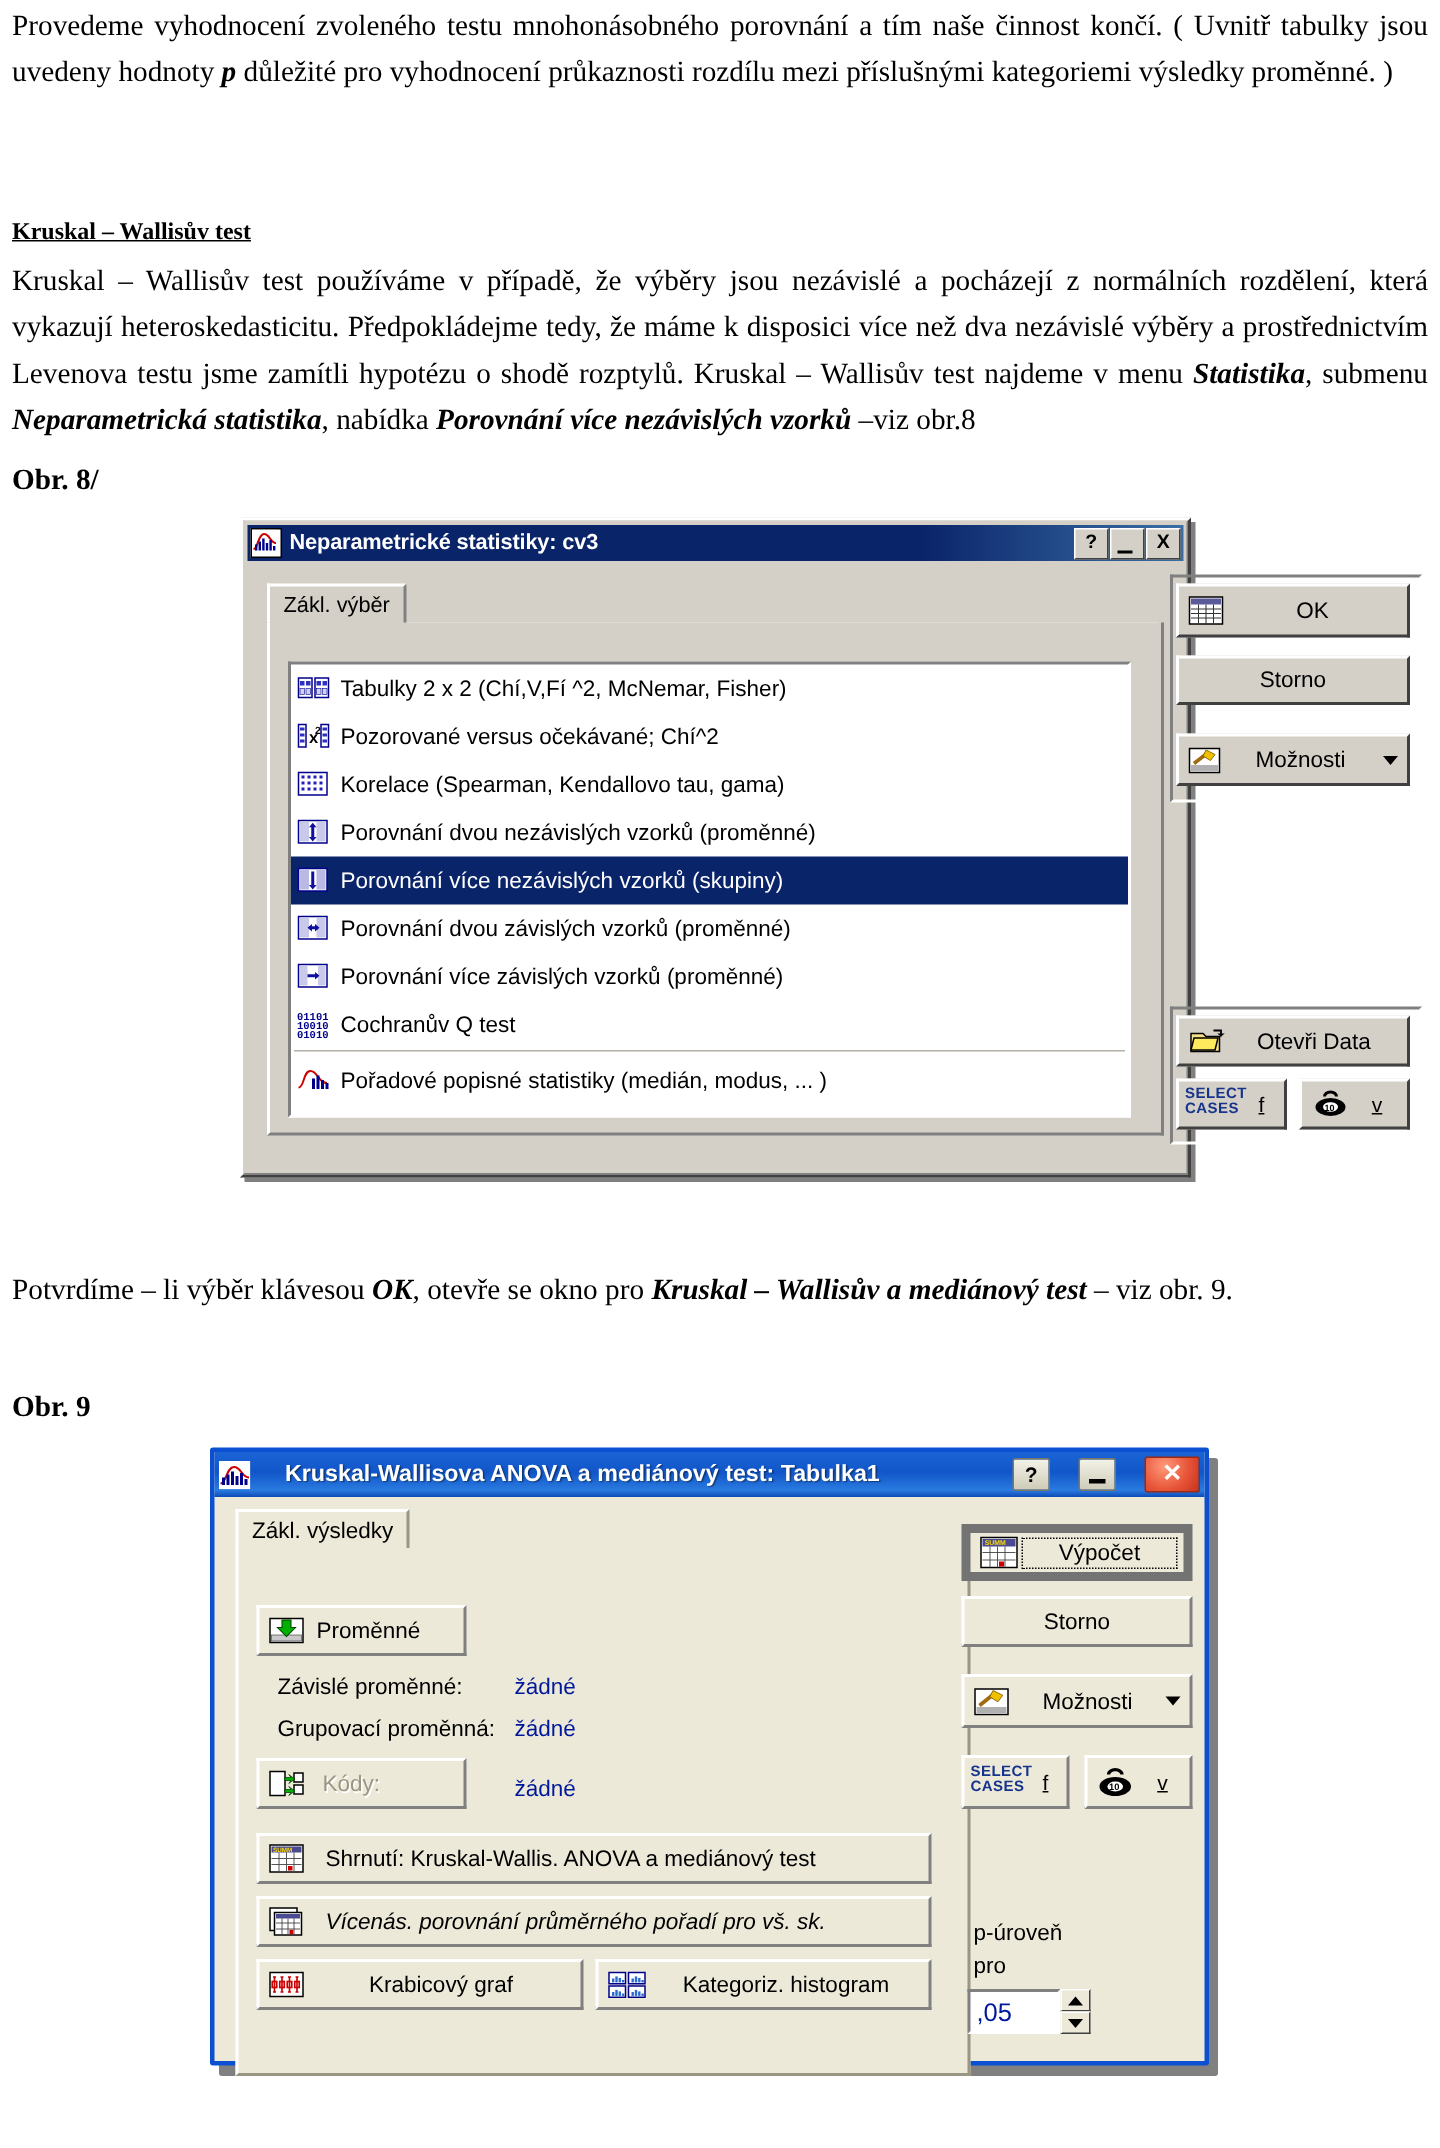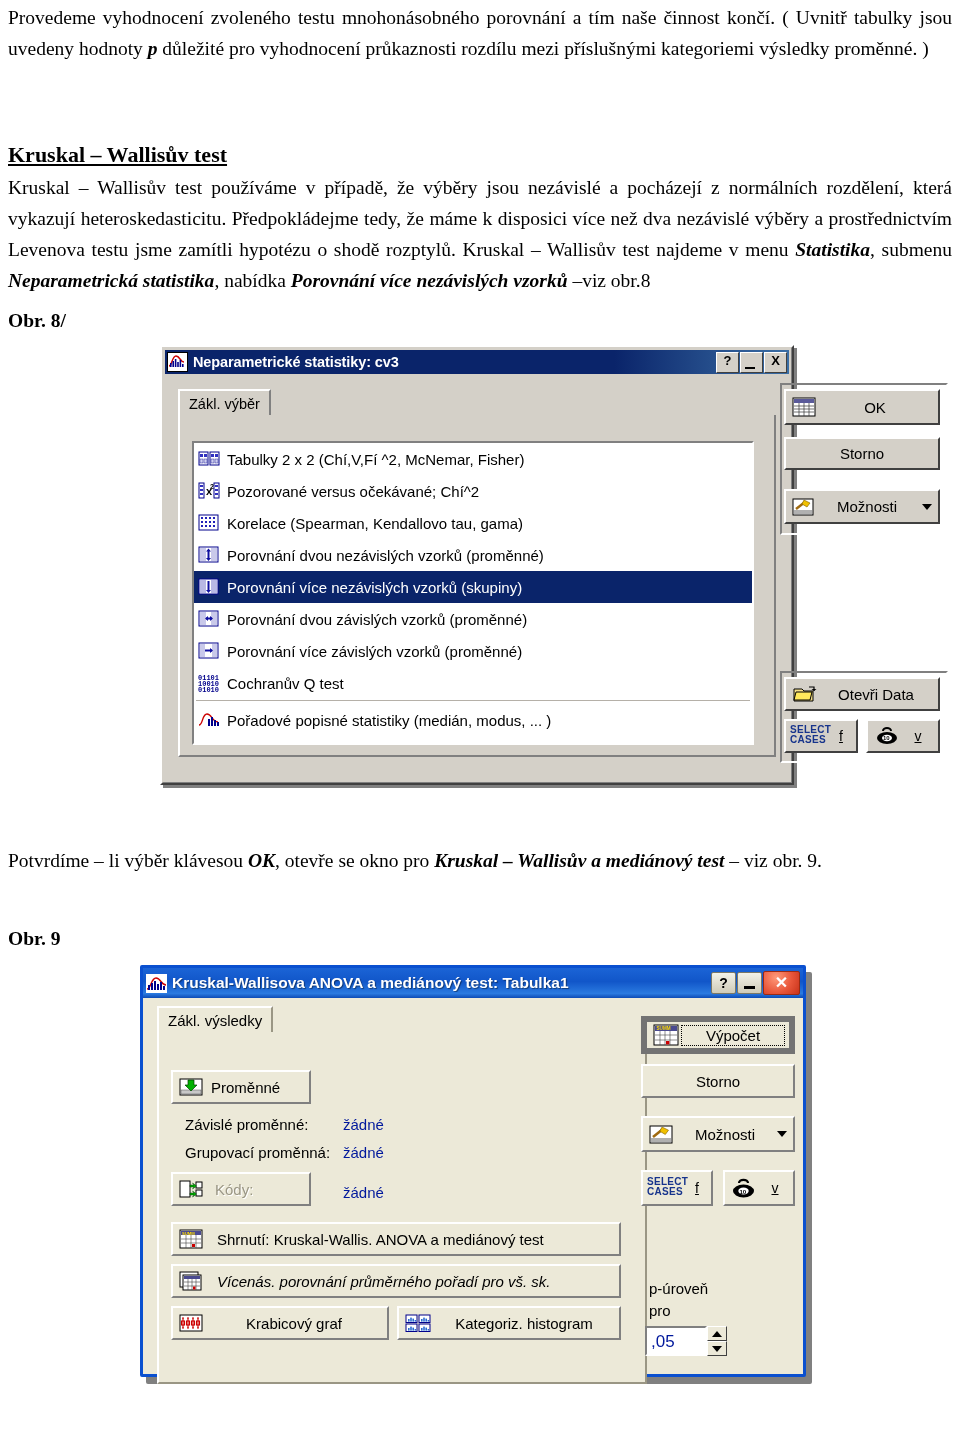--- a/index.html
+++ b/index.html
@@ -22,21 +22,21 @@
     font-size: 19.5px;
     line-height: 31px;
     text-align: justify;
     color: #000;
   }
   .para-a { top: 2px; }
   .para-b { top: 140px; }
   .para-c { top: 845px; }
   h4.sec-head {
     font-family: "Liberation Serif", serif;
-    font-size: 22px;
+    font-size: 16px;
     font-weight: bold;
     text-decoration: underline;
     margin: 0 0 2px 0;
     line-height: 30px;
     text-align: left;
   }
   .bi { font-style: italic; font-weight: bold; }
   .fig-label {
     position: absolute;
     left: 8px;
@@ -185,21 +185,21 @@
     background: #ece9d8;
     border: 3px solid #0a50d0;
     border-radius: 2px;
     box-sizing: border-box;
     font-family: "Liberation Sans", sans-serif;
     box-shadow: 6px 7px 0 #808080;
   }
   .tbarxp {
     position: absolute; left: 0; top: 0; right: 0; height: 30px;
     background: linear-gradient(to bottom, #1b64d6 0%, #1156c9 45%, #2a7ae0 85%, #0d4bb5 100%);
-    display: flex; align-items: center; padding: 0 3px;
+    display: flex; align-items: center; padding: 0 3px; gap: 18px;
   }
   .tbarxp .tbar-title {
     color: #fff; font-weight: bold; font-size: 15.5px;
     white-space: nowrap; overflow: hidden; margin-left: 5px; flex: 1;
     text-shadow: 1px 1px 1px rgba(0,0,0,.45);
     font-family: "Liberation Sans", sans-serif;
   }
   .xpbtn {
     width: 25px; height: 22px; margin-left: 1px;
     background: linear-gradient(to bottom,#f3f2e8,#cfcbb8);

